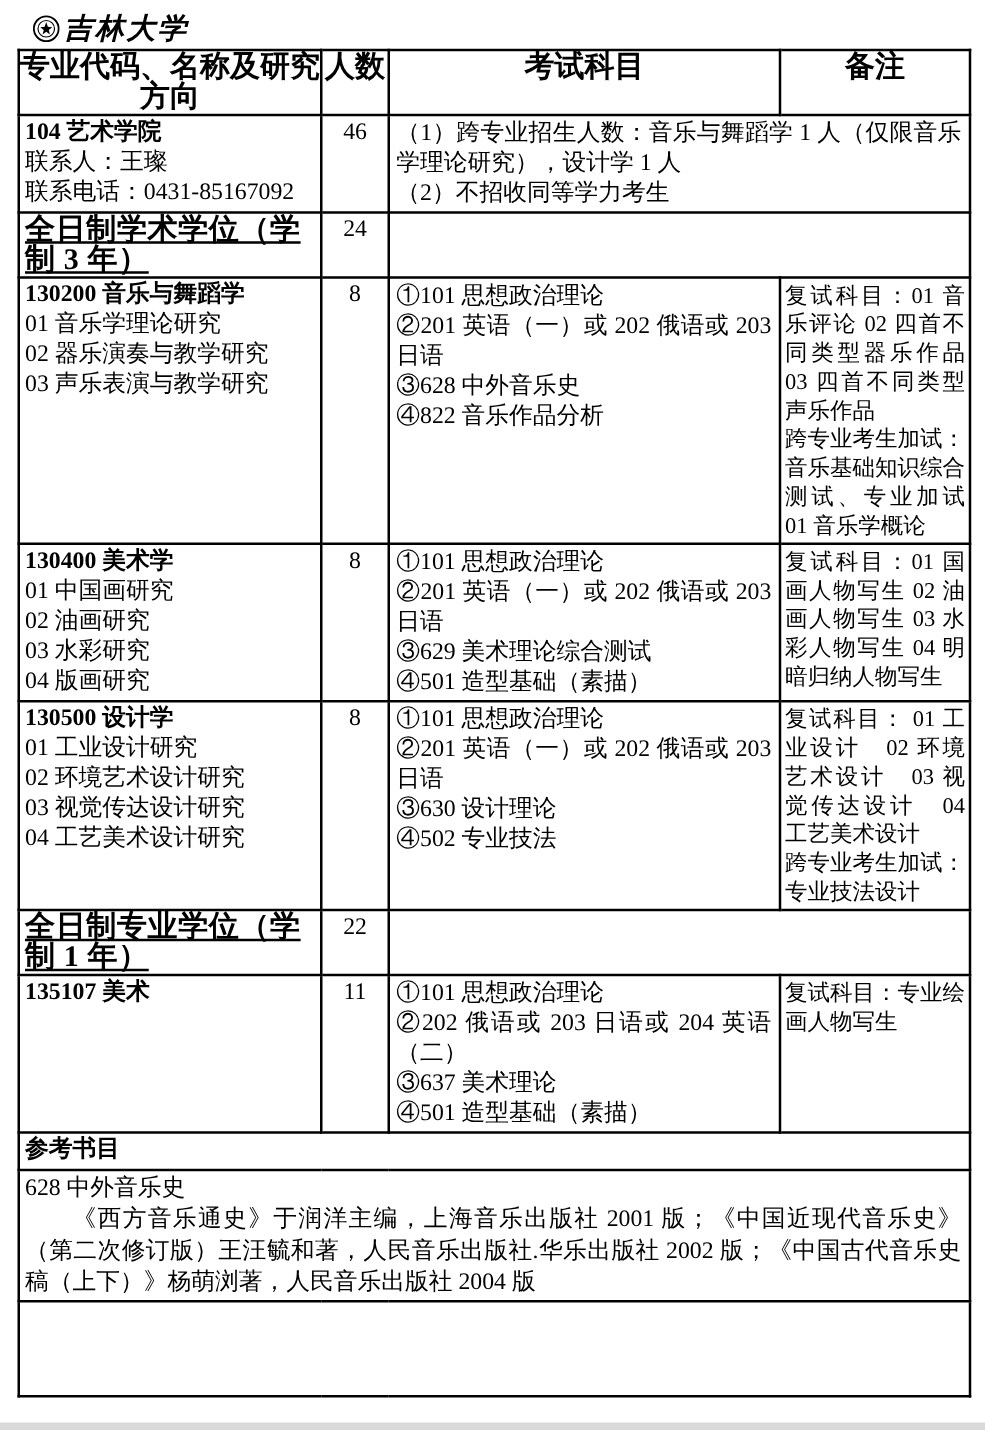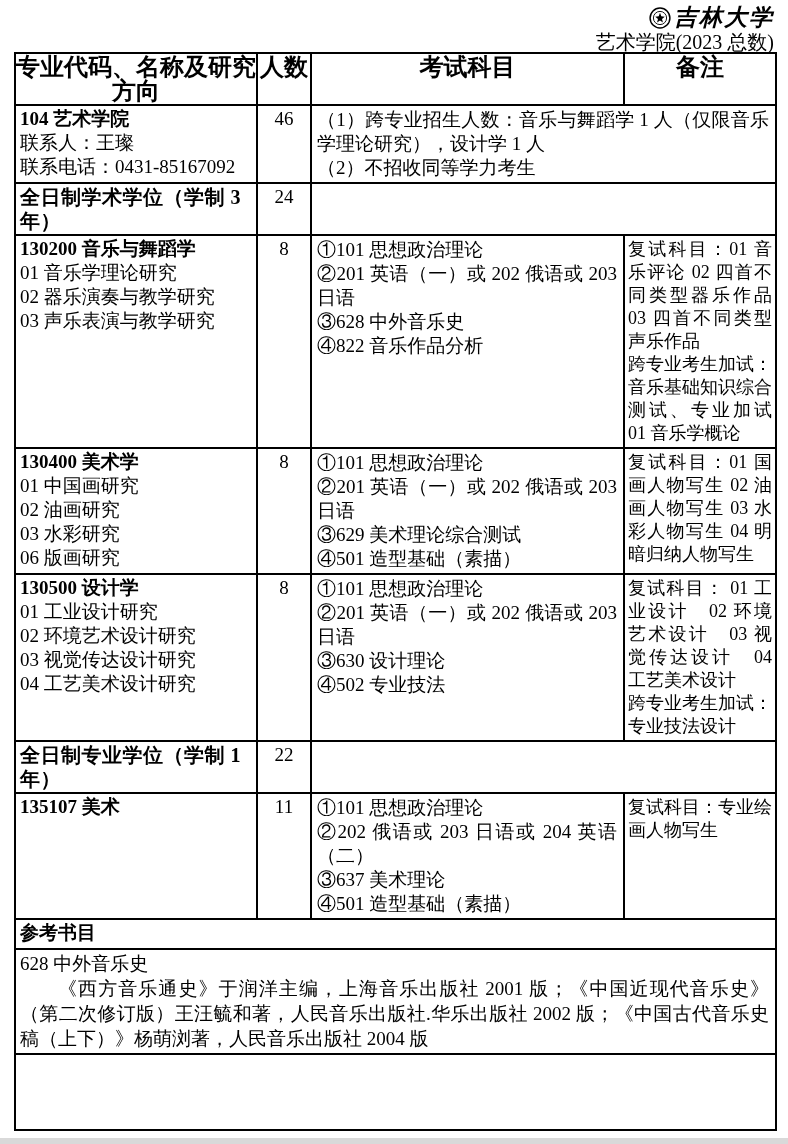--- a/index.html
+++ b/index.html
@@ -3,22 +3,22 @@
 <meta charset="utf-8">
 <style>
   * { margin:0; padding:0; box-sizing:border-box; }
   html,body { background:#ffffff; }
   body {
     width:788px; height:1144px; position:relative; overflow:hidden;
     font-family:"Liberation Serif","DejaVu Serif",serif; color:#000;
   }
   .page-edge { position:absolute; left:0; right:0; bottom:0; height:6px; background:#d9d9d9; }
   .topbar {
-    height:52px; padding:6px 14px 0 26px;
-    display:flex; justify-content:space-between; align-items:flex-end;flex-direction:column;
+    height:39px; padding:6px 14px 0 26px;
+    display:flex; justify-content:space-between; 
   }
   .logo { display:flex; align-items:center; gap:3px; }
   .logo-text { font-size:23px; font-weight:bold; font-style:italic; letter-spacing:2px; line-height:24px; }
   .doc-title { font-size:20px; line-height:24px; padding-bottom:2px; }
   table.main {
     border-collapse:collapse; table-layout:fixed;
     margin:0 13px 0 14px; width:761px;
   }
   col.c-major { width:242px; } col.c-count { width:54px; }
   col.c-exam { width:313px; } col.c-note { width:152px; }
@@ -34,35 +34,34 @@
   tr.r-130200 td { height:209px; }
   tr.r-130400 td { height:116px; }
   tr.r-130500 td { height:160px; }
   tr.r-135107 td { height:116px; }
   tr.r-135108 td { height:113px; }
   td.ref-head { height:30px; font-weight:bold; line-height:24px; }
   td.ref { padding:1px 6px 2px 4px; line-height:25px; }
   .ref-body { text-indent:2em; text-align:justify; }
   tr.r-628 td { height:99px; }
   tr.r-629 td { height:76px; }
-  .section-label { font-size:20px; letter-spacing:0.5px; }
+  .section-label { font-size:24px; letter-spacing:0.5px;text-decoration:underline; }
 </style>
 </head>
 <body>
 
 <div class="topbar">
   <div class="logo">
     <svg width="22" height="22" viewBox="0 0 24 24">
       <circle cx="12" cy="12" r="10.8" fill="none" stroke="#000" stroke-width="1.6"></circle>
       <circle cx="12" cy="12" r="7.2" fill="none" stroke="#000" stroke-width="1"></circle>
       <path d="M12 6.2 L13.4 10.2 L17.2 10.6 L14.2 13 L15.2 17 L12 14.7 L8.8 17 L9.8 13 L6.8 10.6 L10.6 10.2 Z" fill="#000"></path>
     </svg>
     <span class="logo-text">吉林大学</span>
   </div>
-  <div class="doc-title">艺术学院(2023 总数)</div>
 </div>
 
 <table class="main">
   <colgroup>
       <col class="c-major">
       <col class="c-count">
       <col class="c-exam">
       <col class="c-note">
     </colgroup>
 
@@ -112,21 +111,21 @@
       <div class="para">跨专业考生加试：音乐基础知识综合测试、专业加试 01 音乐学概论</div>
     </td>
   </tr>
 
   <tr class="r-130400">
     <td>
       <div class="bold">130400 美术学</div>
       <div>01 中国画研究</div>
       <div>02 油画研究</div>
       <div>03 水彩研究</div>
-      <div>06 版画研究</div>
+      <div>04 版画研究</div>
     </td>
     <td class="num">8</td>
     <td class="exam">
       <div class="para">①101 思想政治理论</div>
       <div class="para">②201 英语（一）或 202 俄语或 203 日语</div>
       <div class="para">③629 美术理论综合测试</div>
       <div class="para">④501 造型基础（素描）</div>
     </td>
     <td class="note">
       <div class="para">复试科目：01 国画人物写生 02 油画人物写生 03 水彩人物写生 04 明暗归纳人物写生</div>

